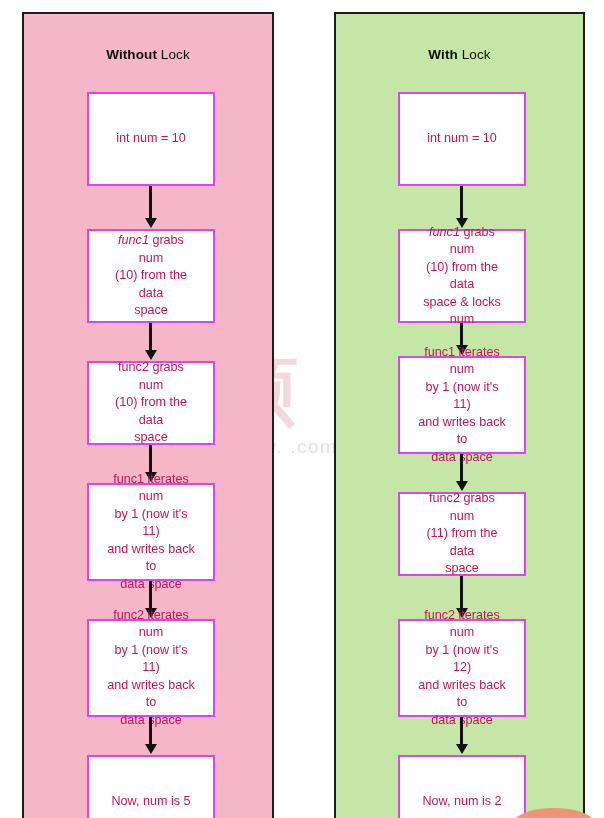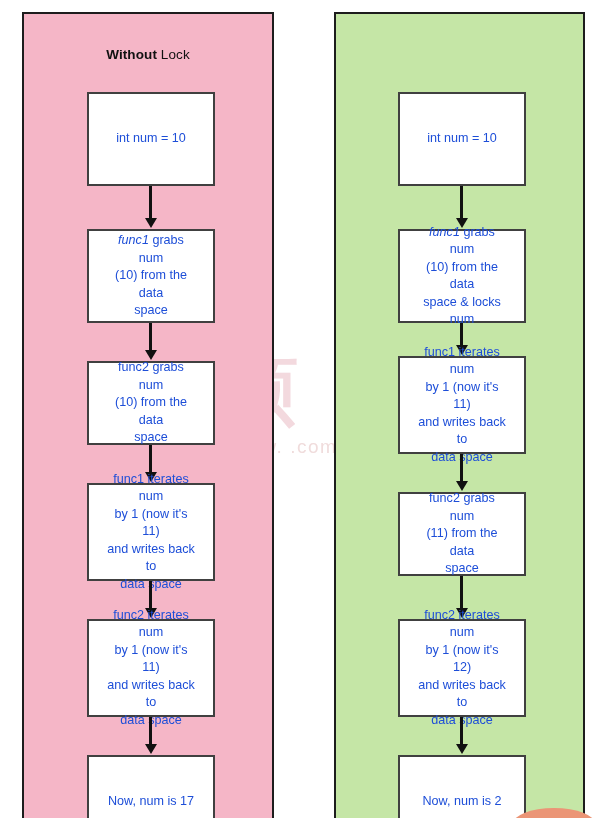--- a/index.html
+++ b/index.html
@@ -85,29 +85,29 @@
     font-size: 13.5px;
     color: #111111;
     letter-spacing: 0.1px;
   }
   .panel-title .strong { font-weight: bold; margin-top: 23px; }
 
   
   .flow-box {
     position: absolute;
     background: #ffffff;
-    border: 2px solid #404040;
+    border: 2px solid #d946ef;
     box-sizing: border-box;
     display: flex;
     align-items: center;
     justify-content: center;
     text-align: center;
     font-size: 12.6px;
     line-height: 17.5px;
-    color: #1d4ed8;
+    color: #be185d;
     padding: 2px 16px;
   }
   .flow-box .txt { display: block; width: 100%; white-space: pre-line; }
   .flow-box .em { font-style: italic; }
 
   
   .arrow {
     position: absolute;
     width: 3px;
     background: #111111;
@@ -180,25 +180,26 @@
 
     <div class="flow-box" style="left:63px; top:605px; width:128px; height:98px;">
       <span class="txt">func2 iterates num
 by 1 (now it's 11)
 and writes back to
 data space</span>
     </div>
     <div class="arrow" style="left:125px; top:703px; height:28px;"></div>
 
     <div class="flow-box" style="left:63px; top:741px; width:128px; height:94px;">
-      <span class="txt">Now, num is 17</span>
+      <span class="txt">Now, num is 5</span>
     </div>
   </div>
 
   <div class="panel right">
+    <div class="panel-title"><span class="strong">With</span><span> Lock</span></div>
 
     <div class="flow-box" style="left:62px; top:78px; width:128px; height:94px;">
       <span class="txt">int num = 10</span>
     </div>
     <div class="arrow" style="left:124px; top:172px; height:33px;"></div>
 
     <div class="flow-box" style="left:62px; top:215px; width:128px; height:94px;">
       <span class="txt"><span class="em">func1</span><span> grabs num
 (10) from the data
 space &amp; locks

